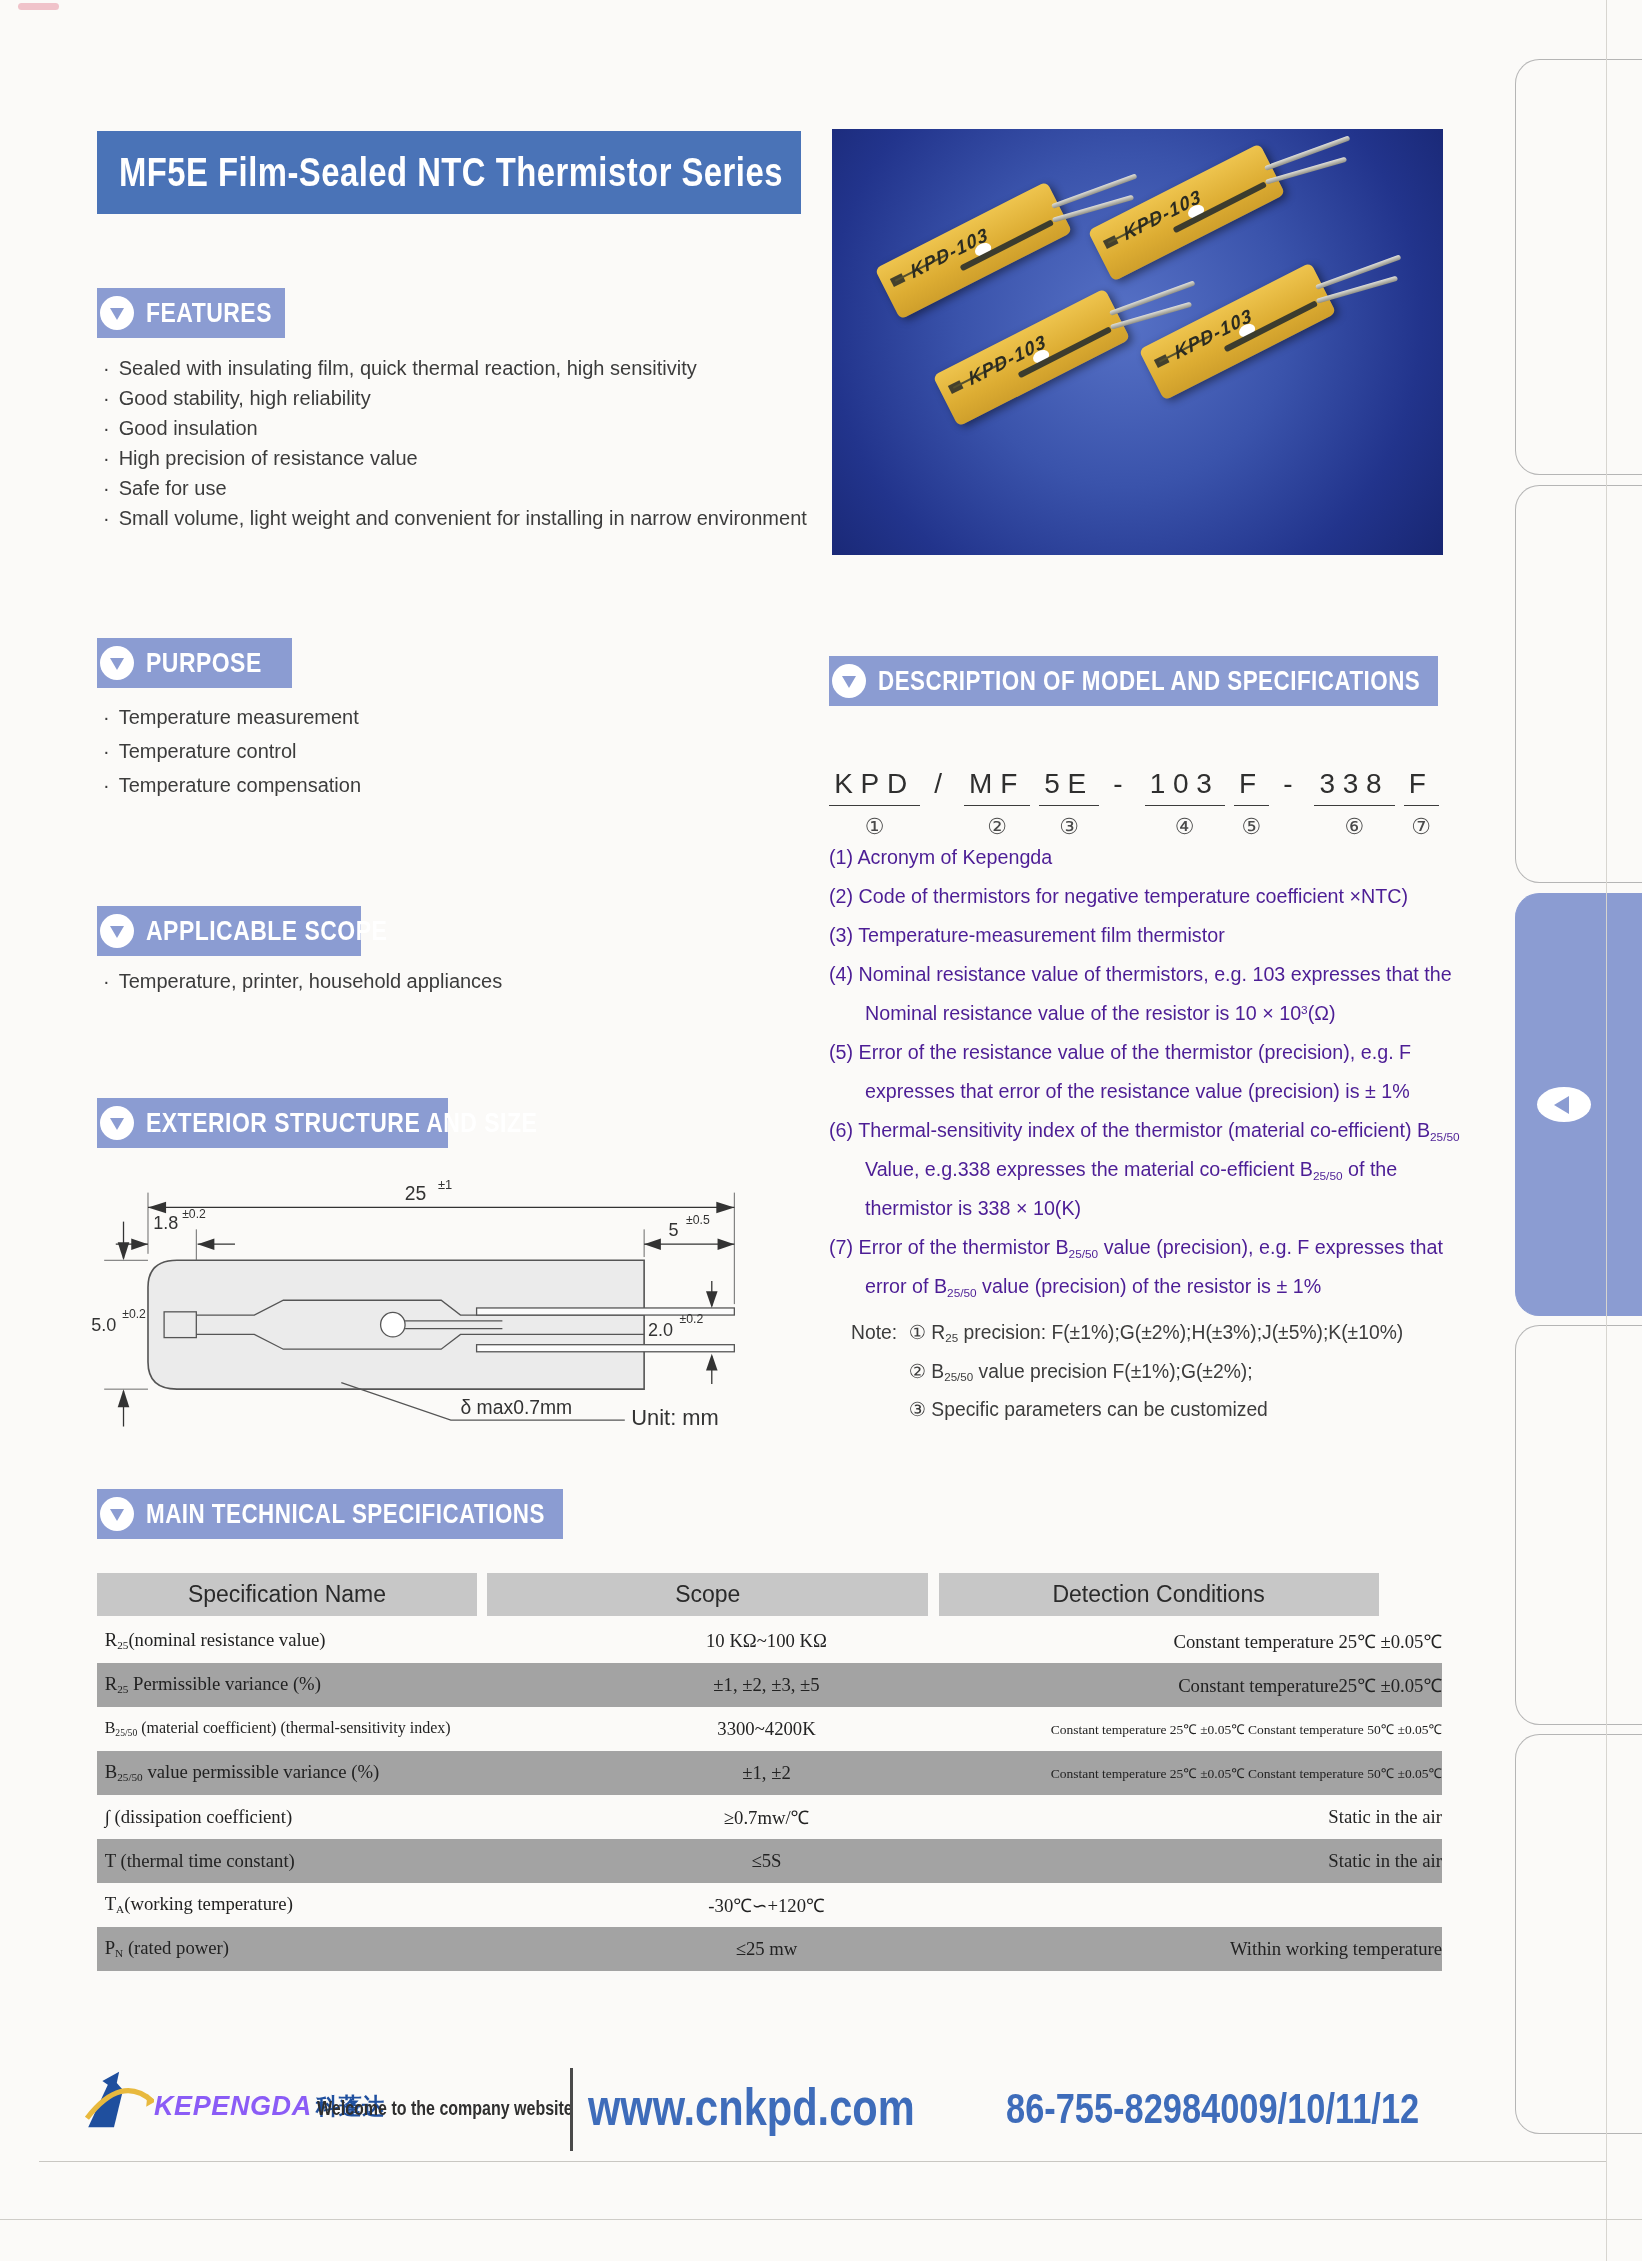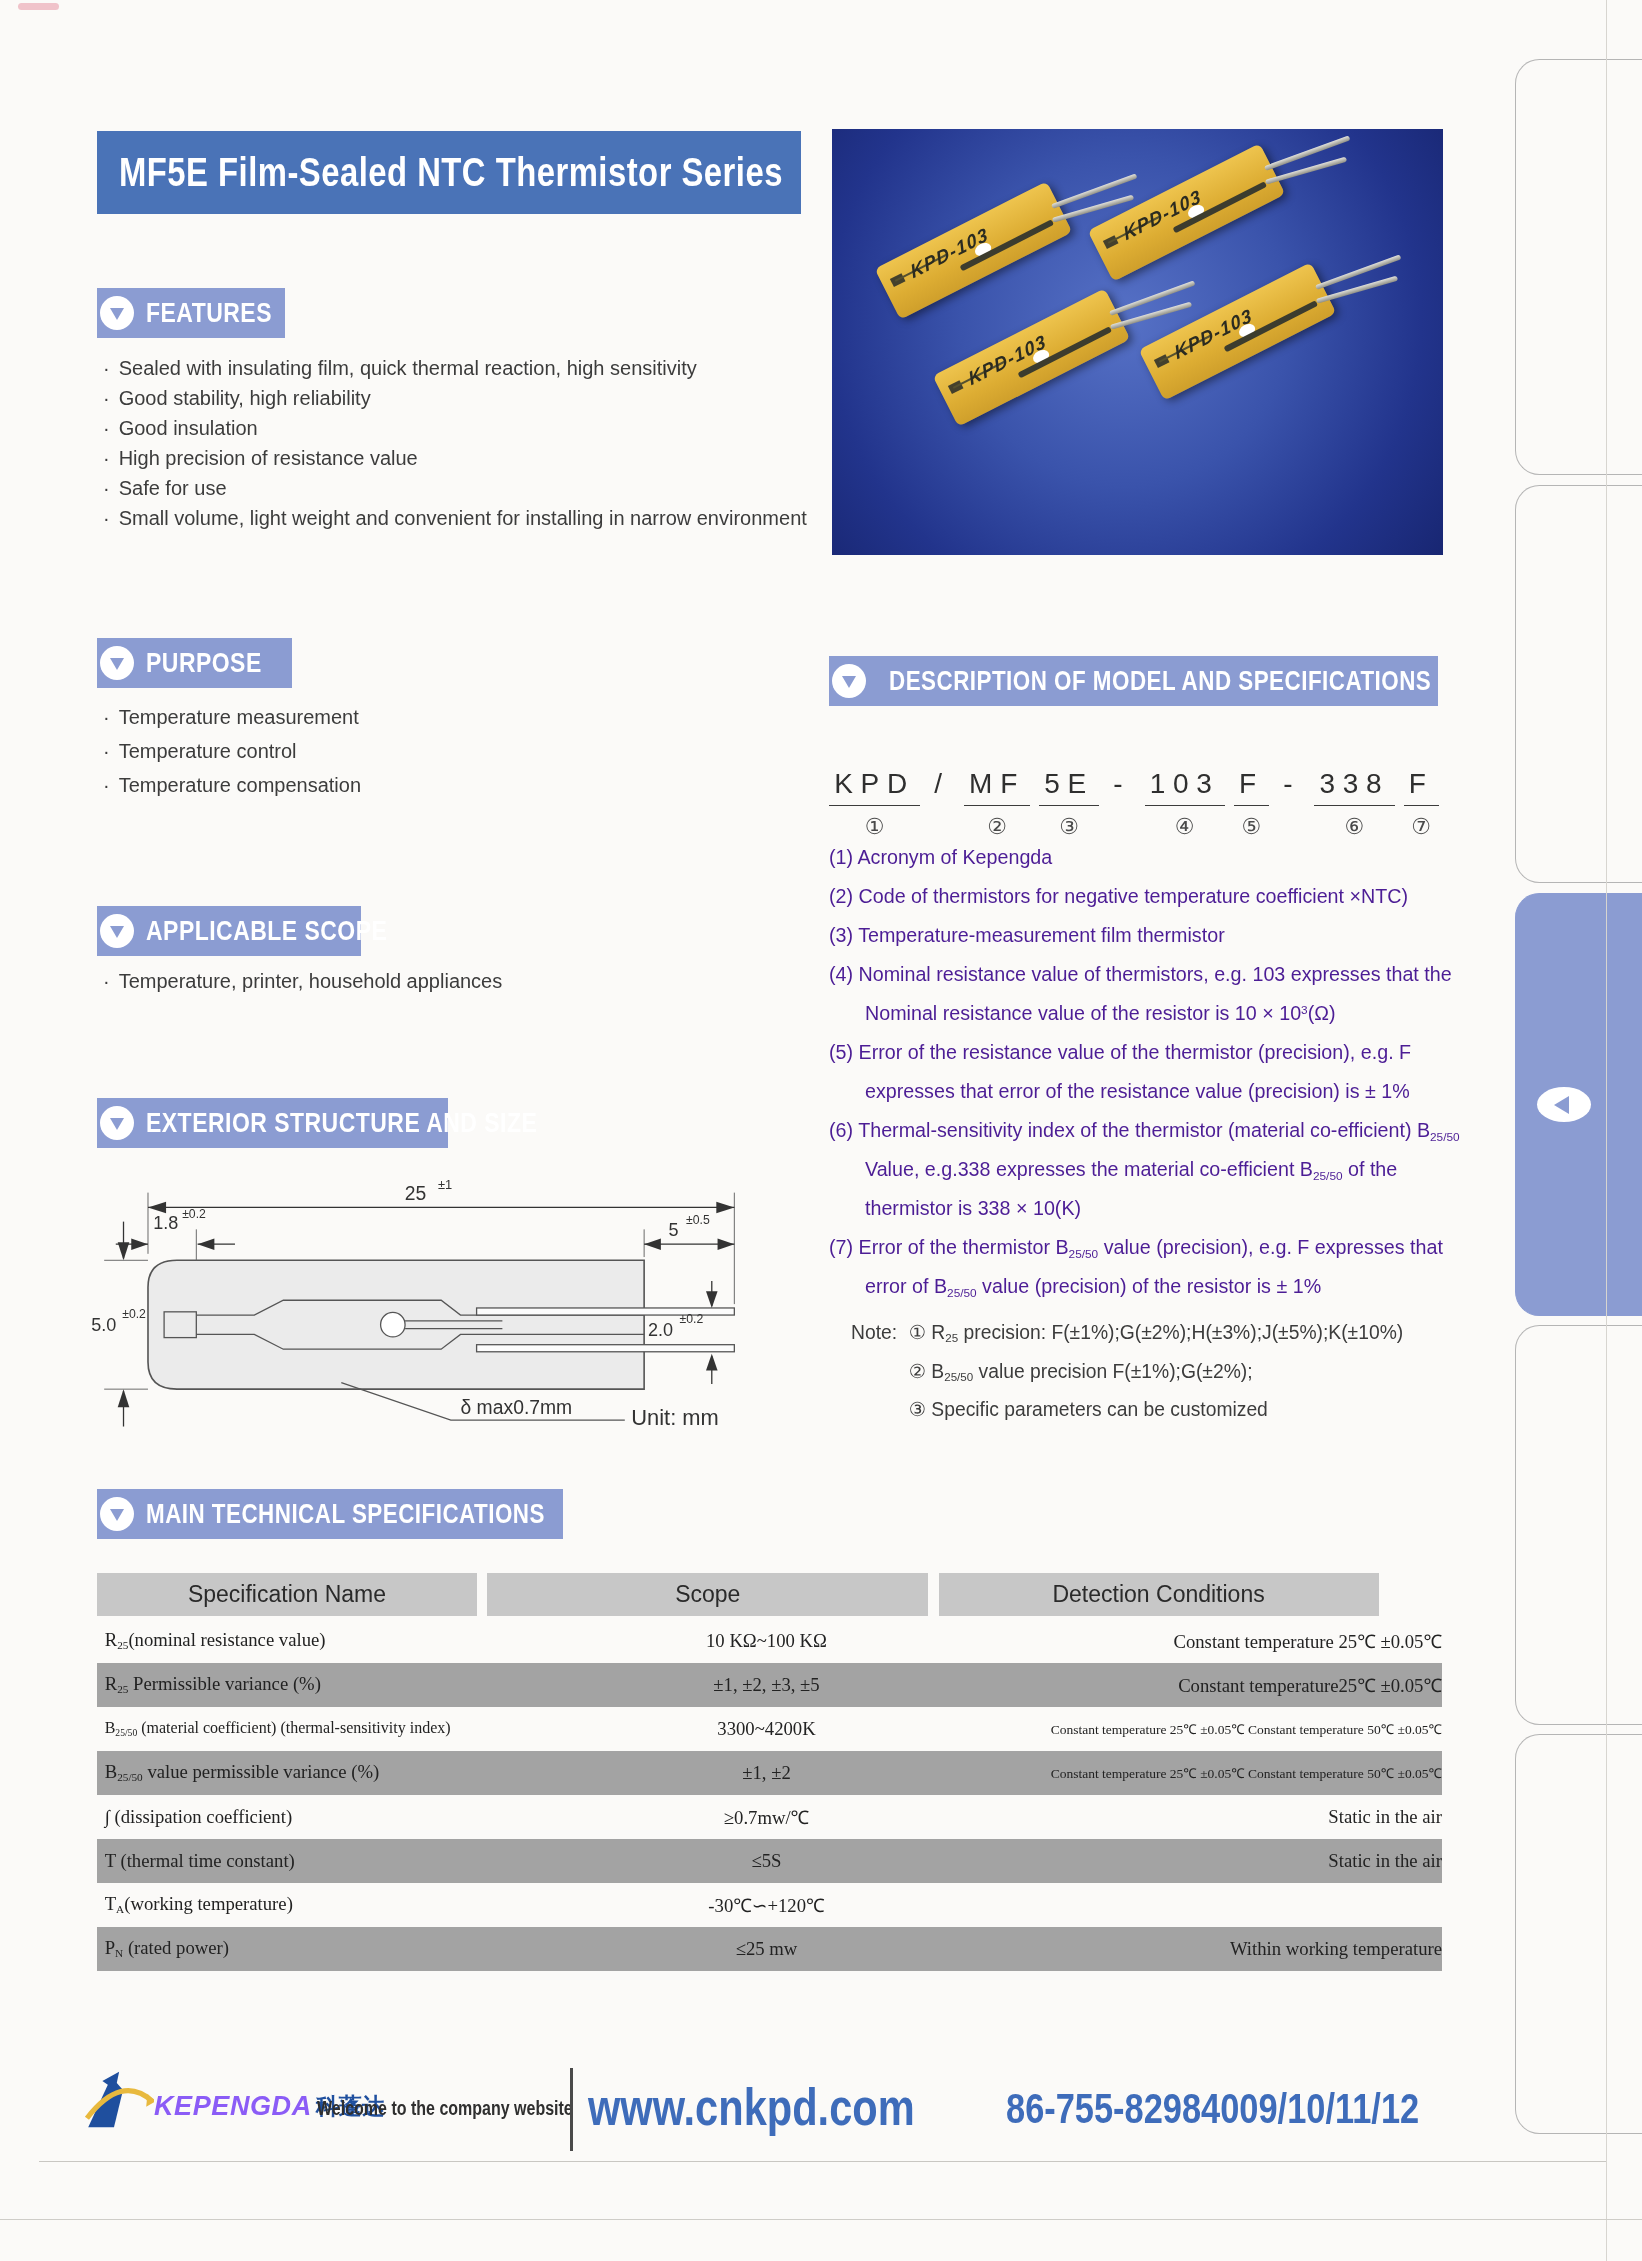--- a/index.html
+++ b/index.html
@@ -244,21 +244,21 @@
     <polygon points="965,305 956,331 974,331" fill="#333"></polygon>
     <text x="866" y="278" font-size="28">2.0</text>
     <text x="915" y="258" font-size="19">±0.2</text>
 
     <path d="M 390 350 L 560 408 L 830 408" fill="none" stroke="#555" stroke-width="2"></path>
     <text x="575" y="398" font-size="30">δ max0.7mm</text>
 
     <text x="840" y="415" font-size="34">Unit: mm</text>
   </svg>
 
-  <div class="abs sec-h" style="left:829px;top:656px;width:609px;gap:11px;">
+  <div class="abs sec-h" style="left:829px;top:656px;width:609px;">
     <span class="dot">
         <span class="tri"></span>
       </span>
     <span class="lbl condensed-c">DESCRIPTION OF MODEL AND SPECIFICATIONS</span>
   </div>
 
   <div class="abs code-row" style="left:829px;top:732px;">
     <div class="code-part u">
       <span class="ct">KPD</span>
       <span class="cn">①</span>

